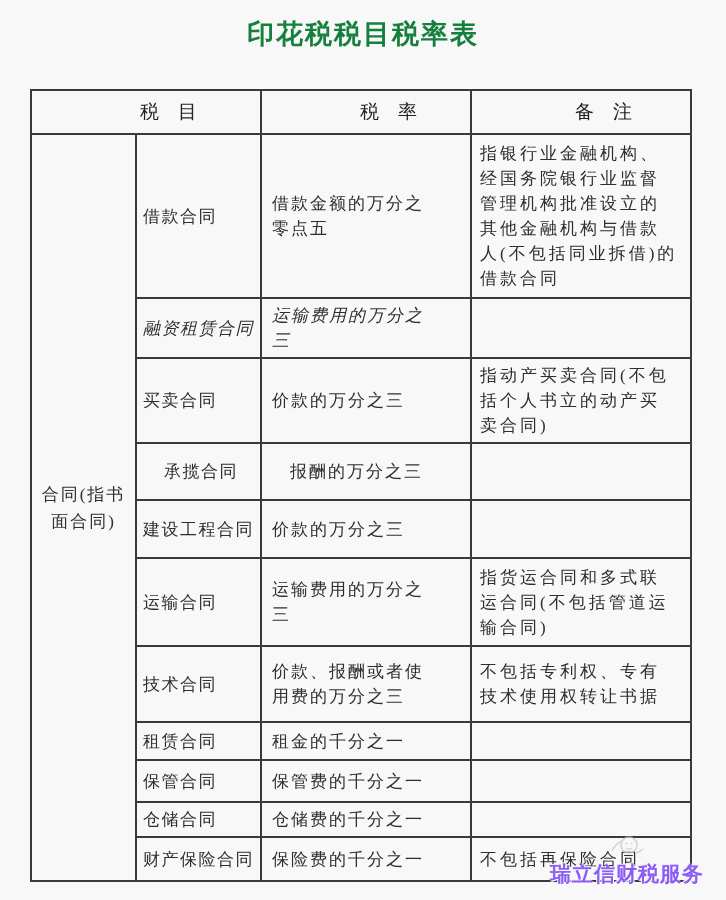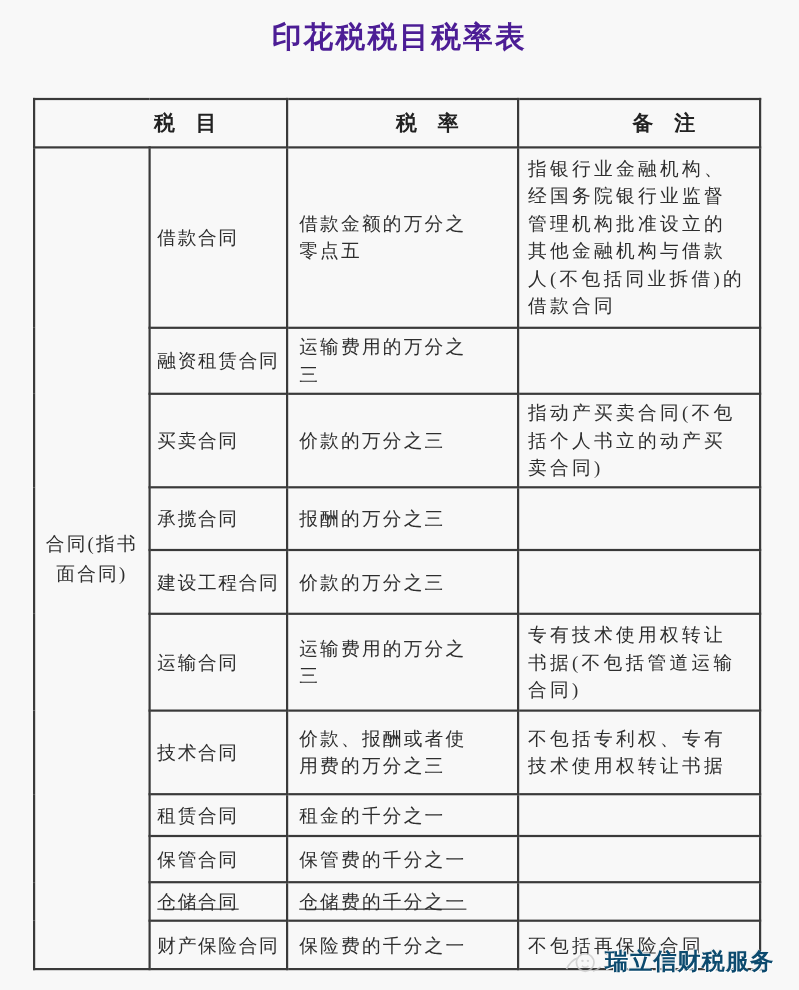--- a/index.html
+++ b/index.html
@@ -14,37 +14,37 @@
     color: #2e2e2e;
     position: relative;
     overflow: hidden;
   }
   .page-title {
     text-align: center;
     font-size: 27px;
     font-weight: bold;
     letter-spacing: 2px;
     margin: 16px 0 0 0;
-    color: #4c1d95;
+    color: #15803d;
   }
   table.tax-table {
     border-collapse: collapse;
     table-layout: fixed;
     width: 660px;
     margin: 37px 0 0 30px;
     background: transparent;
   }
   .tax-table th, .tax-table td {
     border: 2px solid #3a3a3a;
     vertical-align: middle;
     font-weight: normal;
   }
   .tax-table th {
     font-size: 19px;
-    font-weight: bold;
+    font-weight: normal;
     height: 40px;
     text-align: center;
     color: #222;
     padding-left: 46px;
   }
   .tax-table td {
     font-size: 17px;
     border-radius: 32px;
   }
   td.cat-cell {
@@ -65,43 +65,44 @@
     line-height: 25px;
     word-break: break-all;
   }
   td.note-cell {
     padding: 4px 12px 4px 8px;
     letter-spacing: 3px;
     line-height: 25px;
     word-break: break-all;
   }
   tbody tr:nth-child(1)  { height: 164px; }
-  tbody tr:nth-child(2)  { height: 60px; }
+  tbody tr:nth-child(2)  { height: 60px; font-style: italic; }
   tbody tr:nth-child(3)  { height: 82px; }
-  tbody tr:nth-child(4)  { height: 57px; }
+  tbody tr:nth-child(4)  { height: 57px; text-align: center; }
   tbody tr:nth-child(5)  { height: 58px; margin-left: 40px; }
   tbody tr:nth-child(6)  { height: 88px; }
   tbody tr:nth-child(7)  { height: 76px; margin-left: 40px; }
   tbody tr:nth-child(8)  { height: 38px; }
   tbody tr:nth-child(9)  { height: 42px; margin-top: 48px; }
-  tbody tr:nth-child(10) { height: 28px; text-decoration: underline; }
+  tbody tr:nth-child(10) { height: 28px; }
   tbody tr:nth-child(11) { height: 44px; }
   .watermark {
     position: absolute;
     right: 22px;
     bottom: 12px;
     display: flex;
     align-items: center;
     gap: 3px;
-    color: #0c4a6e;
+    color: #8b5cf6;
     font-size: 21px;
     font-weight: bold;
     letter-spacing: 1px;
     text-shadow: 1px 1px 0 #ffffff, -1px -1px 0 #efefef;
     user-select: none;
+    flex-direction: column;
   }
   .watermark svg {
     display: block;
     opacity: 0.75;
   }
 </style>
 </head>
 <body>
 
 <h1 class="page-title">印花税税目税率表</h1>
@@ -143,21 +144,21 @@
       <td class="note-cell"></td>
     </tr>
     <tr>
       <td class="item-cell">建设工程合同</td>
       <td class="rate-cell">价款的万分之三</td>
       <td class="note-cell"></td>
     </tr>
     <tr>
       <td class="item-cell">运输合同</td>
       <td class="rate-cell">运输费用的万分之三</td>
-      <td class="note-cell">专有技术使用权转让书据(不包括管道运输合同)</td>
+      <td class="note-cell">指货运合同和多式联运合同(不包括管道运输合同)</td>
     </tr>
     <tr>
       <td class="item-cell">技术合同</td>
       <td class="rate-cell">价款、报酬或者使用费的万分之三</td>
       <td class="note-cell">不包括专利权、专有技术使用权转让书据</td>
     </tr>
     <tr>
       <td class="item-cell">租赁合同</td>
       <td class="rate-cell">租金的千分之一</td>
       <td class="note-cell"></td>

